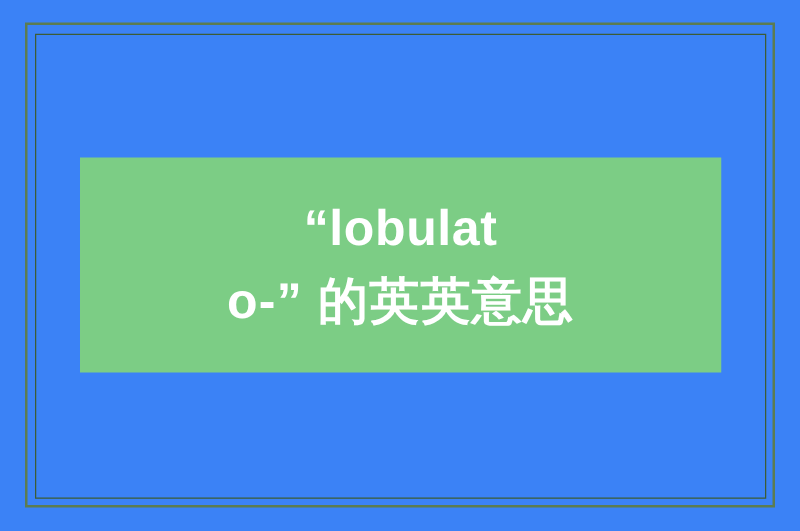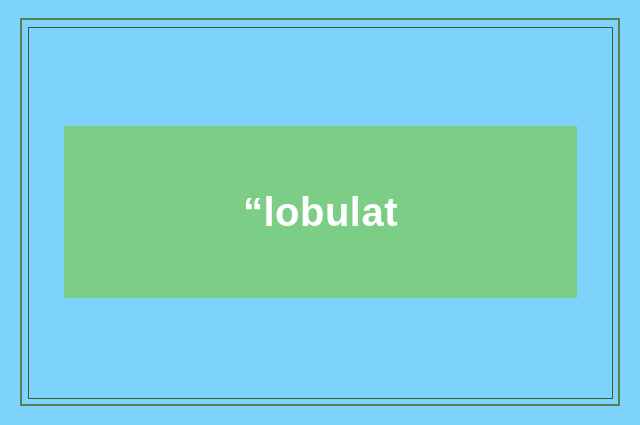--- a/index.html
+++ b/index.html
@@ -12,21 +12,21 @@
     height: 425px;
     overflow: hidden;
     font-family: "Liberation Sans", "DejaVu Sans", sans-serif;
   }
 
   
   #page-canvas {
     position: relative;
     width: 640px;
     height: 425px;
-    background: #7dd3fc;
+    background: #3b82f6;
     box-sizing: border-box;
     text-decoration: underline;
   }
 
   
   #outer-frame {
     position: absolute;
     left: 20px;
     top: 18px;
     width: 600px;
@@ -77,15 +77,16 @@
 </head>
 <body>
 
 <div id="page-canvas">
 
   <div id="outer-frame"></div>
   <div id="inner-frame"></div>
 
   <div id="title-panel">
     <div class="title-line title-line-1">“lobulat</div>
+    <div class="title-line title-line-2">o-” 的英英意思</div>
   </div>
 
 </div>
 
 </body></html>

